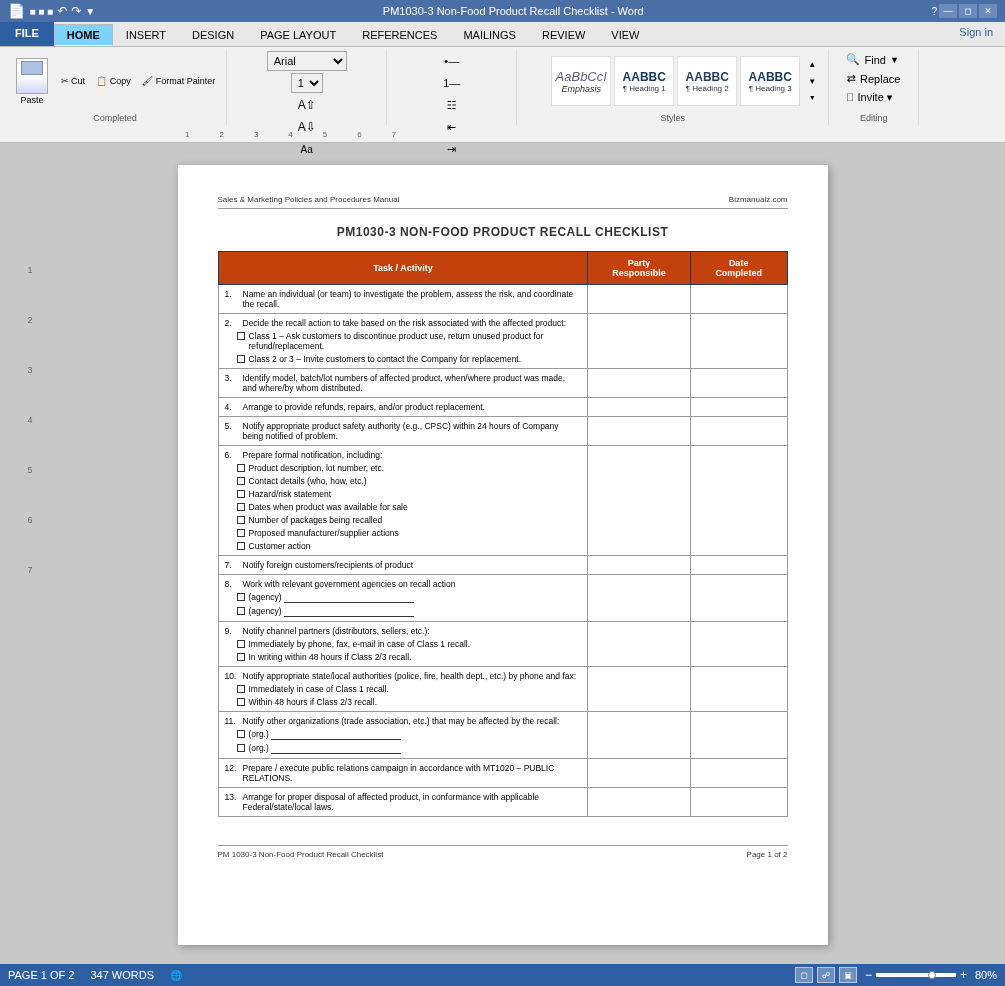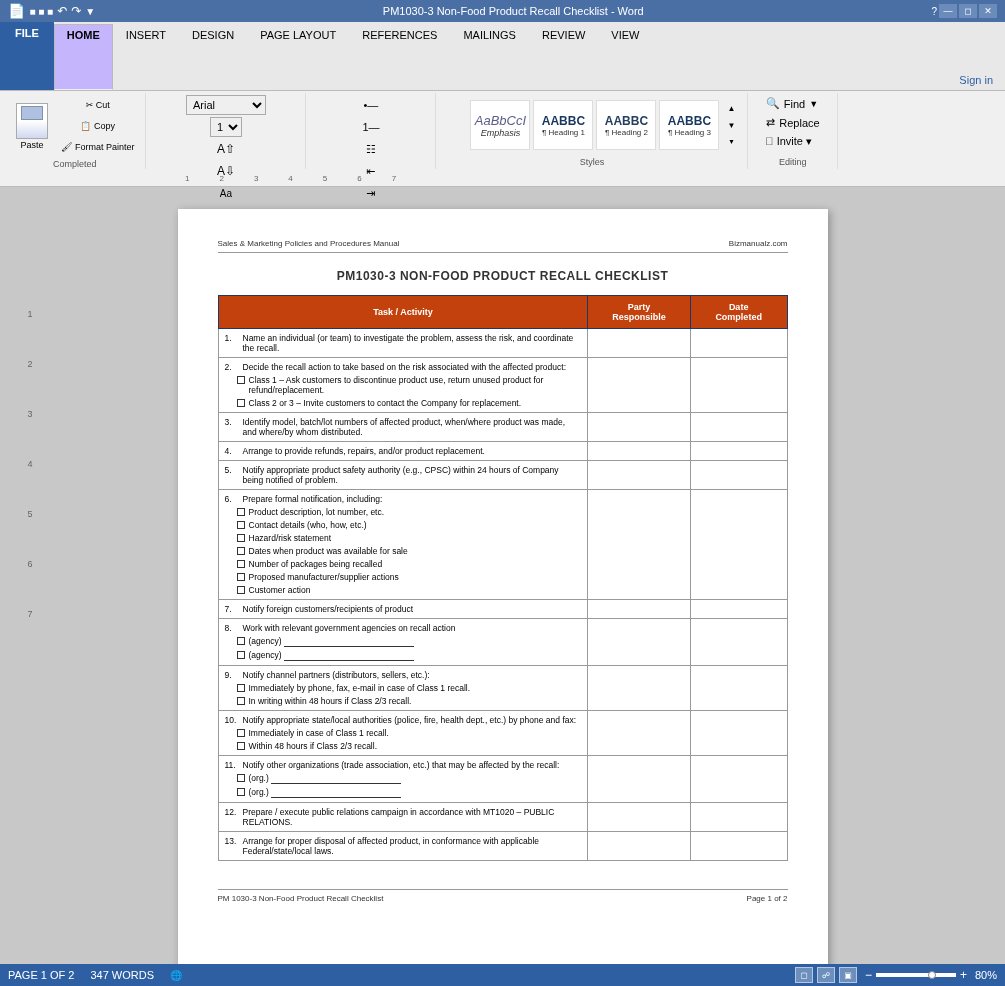--- a/index.html
+++ b/index.html
@@ -20,21 +20,21 @@
     .ribbon-tabs { display: flex; background: #e8e8e8; border-bottom: 1px solid #bbb; }
     .ribbon-tab {
       padding: 4px 12px;
       font-size: 11px;
       cursor: pointer;
       border: 1px solid transparent;
       border-bottom: none;
       margin-top: 2px;
     }
     .ribbon-tab.active {
-      background: #c4b5fd;
+      background: #7dd3fc;
       border-color: #bbb;
       border-bottom: 1px solid #f0f0f0;
       color: #000;
       font-weight: bold;
       text-align: right;
     }
     .ribbon-tab.file {
       background: #2e5fa3;
       color: white;
       font-weight: bold;
@@ -293,36 +293,36 @@
   <span class="ribbon-tab file">FILE</span>
   <span class="ribbon-tab active">HOME</span>
   <span class="ribbon-tab">INSERT</span>
   <span class="ribbon-tab">DESIGN</span>
   <span class="ribbon-tab">PAGE LAYOUT</span>
   <span class="ribbon-tab">REFERENCES</span>
   <span class="ribbon-tab">MAILINGS</span>
   <span class="ribbon-tab">REVIEW</span>
   <span class="ribbon-tab">VIEW</span>
   <div style="flex:1;"></div>
-  <span style="font-size:11px;padding:4px 12px;color:#2e5fa3;cursor:pointer;margin-top:48px;">Sign in</span>
+  <span style="font-size:11px;padding:4px 12px;color:#2e5fa3;cursor:pointer;">Sign in</span>
 </div>
 
 <div class="ribbon-content">
 
   <div class="ribbon-group clipboard-group">
     <div class="ribbon-group-content">
       <div class="paste-btn">
         <div style="display:flex;flex-direction:column;align-items:center;">
           <div style="width:32px;height:36px;background:linear-gradient(to bottom,#fff 50%,#d0d8f0);border:1px solid #aaa;position:relative;margin-bottom:1px;">
             <div style="position:absolute;top:2px;left:4px;right:4px;height:14px;background:#b0c0e0;border:1px solid #8090b0;"></div>
           </div>
           <span style="font-size:9px;">Paste</span>
         </div>
       </div>
-      <div style="display:flex;flex-direction:column;gap:1px;">
+      <div style="display:flex;flex-direction:row;gap:1px;">
         <button class="ribbon-btn" style="font-size:9px;">✂ Cut</button>
         <button class="ribbon-btn" style="font-size:9px;">📋 Copy</button>
         <button class="ribbon-btn" style="font-size:9px;">🖌 Format Painter</button>
       </div>
     </div>
     <div class="ribbon-group-label">Completed</div>
   </div>
 
   <div class="ribbon-group" style="min-width:160px;">
     <div class="ribbon-group-content" style="flex-direction:column;align-items:flex-start;gap:2px;">

